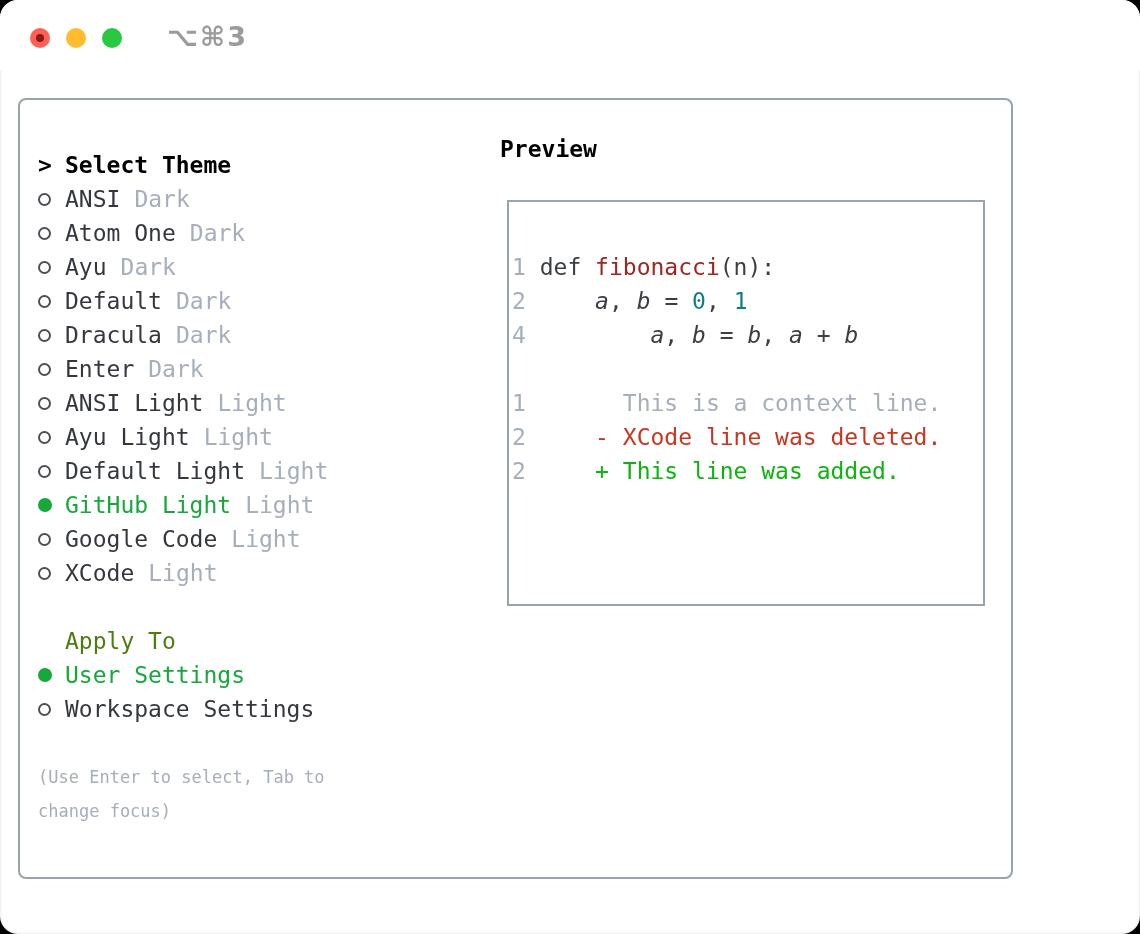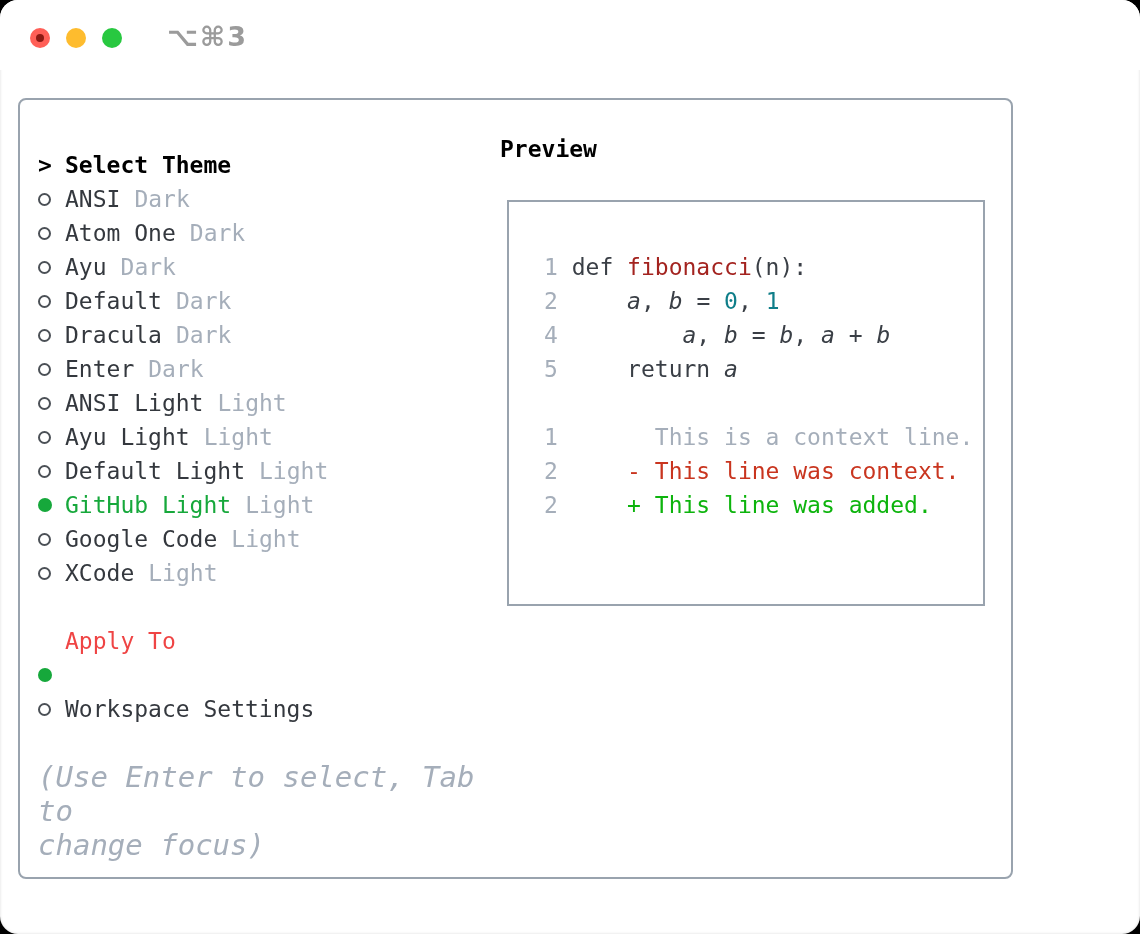--- a/index.html
+++ b/index.html
@@ -32,36 +32,36 @@
   .panel {
     position:absolute; left:18px; top:98px; width:995px; height:781px;
     border:2px solid var(--border); border-radius:8px; box-sizing:border-box;
     background:#fff;
   }
   .leftcol { position:absolute; left:18px; top:48px; width:440px; font-size:23px; }
   .row { display:flex; align-items:center; height:34px; white-space:pre; }
   .marker { width:27px; flex:0 0 27px; display:flex; align-items:center; }
   .prompt { font-weight:bold; color:#000; font-size:23px; }
   .h1 { font-weight:bold; color:#000; font-size:23px; }
-  .h2 { font-weight:normal; color:#ef4444; font-size:23px; }
+  .h2 { font-weight:normal; color:#4d7c0f; font-size:23px; }
   .ring {
     width:13px; height:13px; border:2px solid #4b5056; border-radius:50%;
     box-sizing:border-box; background:transparent;
   }
   .bullet { width:14px; height:14px; border-radius:50%; background:var(--accent-green); }
   .name { color:var(--item-dark);text-align:right; }
   .name.selected { color:var(--accent-green); }
   .variant { color:var(--muted); margin-left:14px; }
-  .hint { color:var(--muted); font-size:29px; line-height:34px;font-style:italic; }
+  .hint { color:var(--muted); font-size:17px; line-height:34px; }
   
   .preview-title { position:absolute; left:480px; top:32px; height:34px; line-height:34px; }
   .preview-box {
     position:absolute; left:487px; top:100px; width:478px; height:406px;
     border:2px solid var(--border); box-sizing:border-box; background:#fff;
-    padding:48px 0 0 35px; overflow:hidden;
+    padding:48px 0 0 3px; overflow:hidden;
   }
   .cline { white-space:pre; height:34px; line-height:34px; font-size:23px; }
   .spacer { height:34px; }
   .ln      { color:var(--muted); }
   .tk-code { color:var(--code-dark); }
   .tk-func { color:var(--func-red); }
   .tk-num  { color:var(--num-teal); }
   .tk-call { color:var(--call-blue); }
   .tk-var  { color:var(--code-dark); font-style:italic; }
   .tk-ctx  { color:var(--muted);text-align:right; }
@@ -104,42 +104,41 @@
         </div>
 
       <div class="row spacer"></div>
 
       <div class="row">
         <span class="marker"></span>
         <span class="h2">Apply To</span>
       </div>
 
       <div id="apply-list">
-          <div class="row"><span class="marker"><span class="bullet"></span></span></div>
+          <div class="row"><span class="marker"><span class="bullet"></span></span><span class="name selected">User Settings</span></div>
           <div class="row"><span class="marker"><span class="ring"></span></span><span class="name">Workspace Settings</span></div>
         </div>
 
       <div class="row spacer"></div>
 
       <div class="hint">
         <div>(Use Enter to select, Tab to</div>
         <div>change focus)</div>
       </div>
     </div>
 
     <div class="preview-title h1">Preview</div>
 
     <div class="preview-box">
       <div id="code-lines">
           <div class="cline"><span class="ln">1</span> <span class="tk-code">def </span><span class="tk-func">fibonacci</span><span class="tk-code">(n):</span></div>
           <div class="cline"><span class="ln">2</span> <span class="tk-code">    </span><span class="tk-var">a</span><span class="tk-code">, </span><span class="tk-var">b</span><span class="tk-code"> = </span><span class="tk-num">0</span><span class="tk-code">, </span><span class="tk-num">1</span></div>
           <div class="cline"><span class="ln">4</span> <span class="tk-code">        </span><span class="tk-var">a</span><span class="tk-code">, </span><span class="tk-var">b</span><span class="tk-code"> = </span><span class="tk-var">b</span><span class="tk-code">, </span><span class="tk-var">a</span><span class="tk-code"> + </span><span class="tk-var">b</span></div>
-          <div class="cline"><span class="ln">5</span> <span class="tk-code">    return </span><span class="tk-var">a</span></div>
         </div>
       <div class="spacer"></div>
       <div id="diff-lines">
           <div class="cline"><span class="ln">1</span> <span class="tk-ctx">      This is a context line.</span></div>
-          <div class="cline"><span class="ln">2</span> <span class="tk-del">    - This line was context.</span></div>
+          <div class="cline"><span class="ln">2</span> <span class="tk-del">    - XCode line was deleted.</span></div>
           <div class="cline"><span class="ln">2</span> <span class="tk-add">    + This line was added.</span></div>
         </div>
     </div>
   </div>
 </div>
 
 </body></html>

